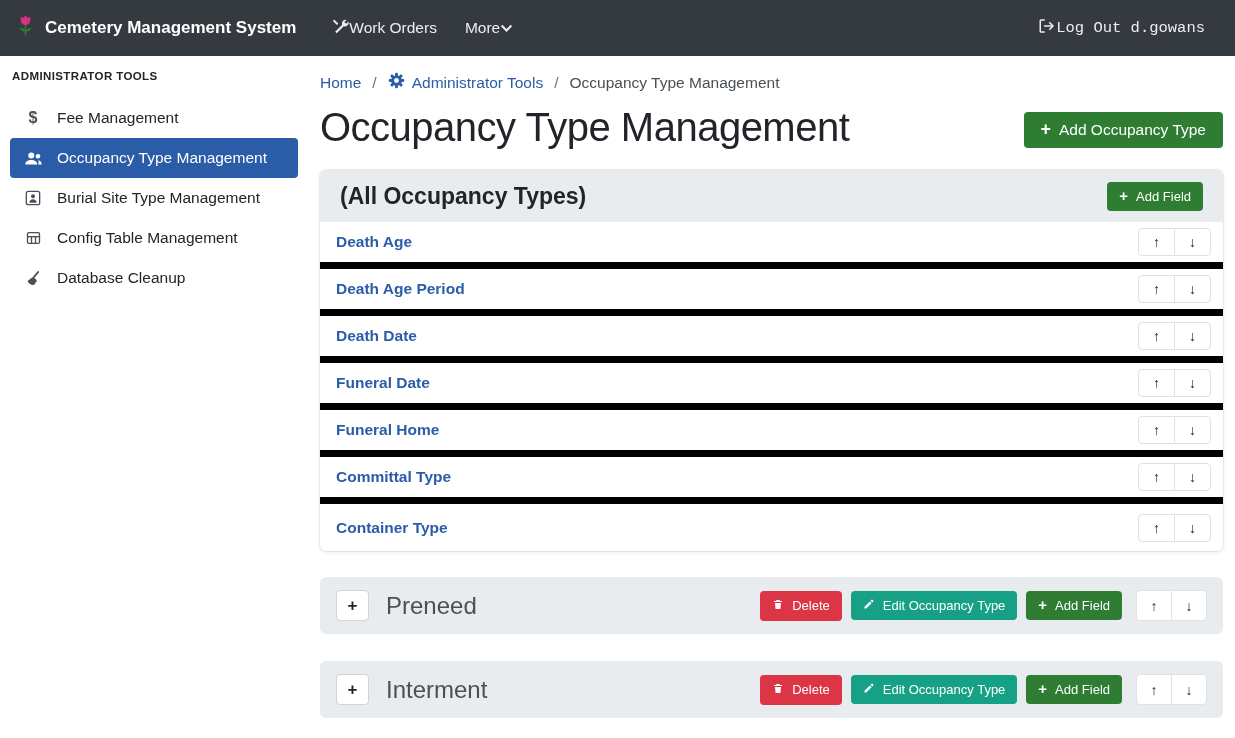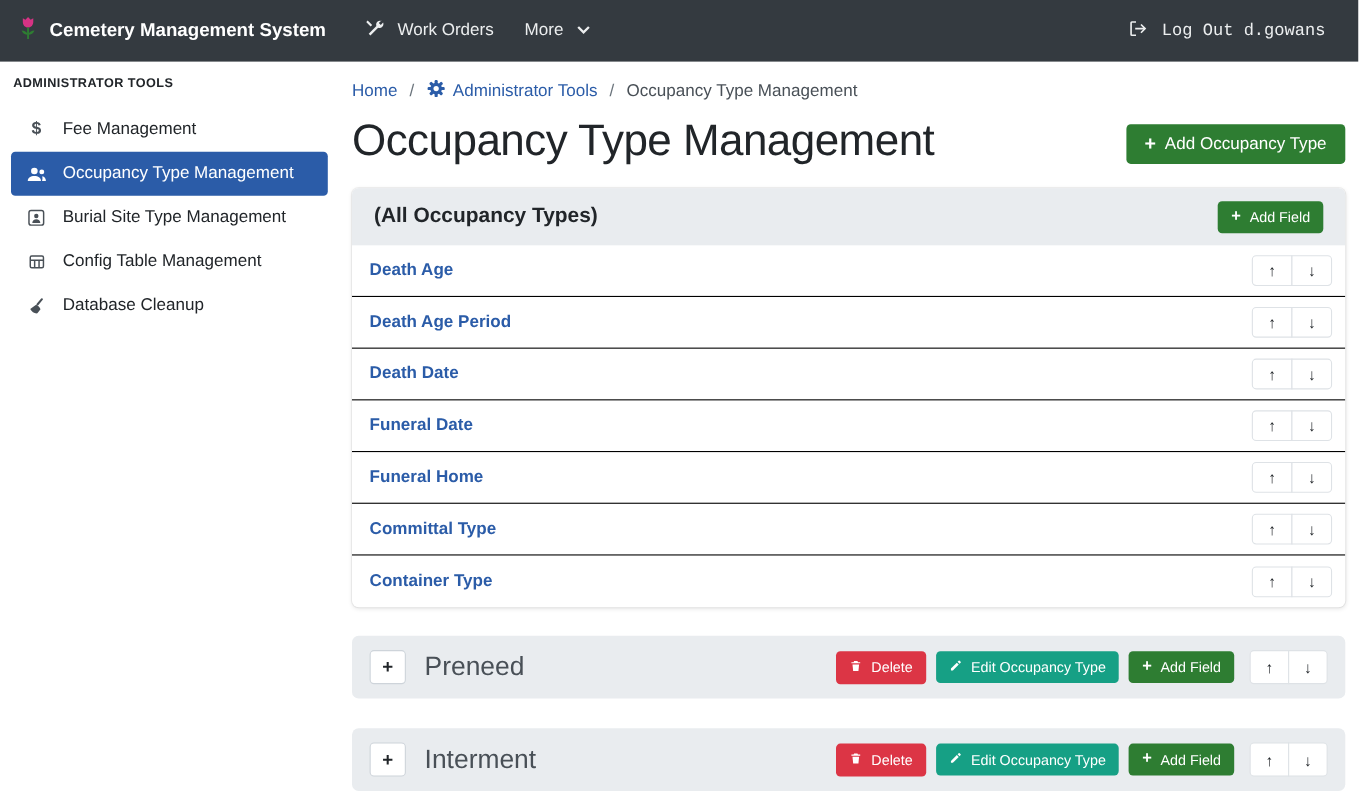--- a/index.html
+++ b/index.html
@@ -18,21 +18,21 @@
     display: flex;
     align-items: center;
     padding: 0 16px;
   }
   .brand {
     display: flex; align-items: center; gap: 10px;
     color: #fff; font-weight: 700; font-size: 17px; cursor: pointer;
   }
   .nav-links { display: flex; align-items: center; margin-left: 22px; }
   .nav-link {
-    display: flex; align-items: center; gap: 12px;
+    display: flex; align-items: center; gap: 0;
     color: #eceeef; font-size: 15.5px; padding: 9px 14px; cursor: pointer;
   }
   .nav-link svg { flex: 0 0 auto; }
   .logout { margin-left: auto; font-family: Liberation Mono, monospace; }
 
   
   .layout { display: flex; height: 682px; }
   .sidebar { width: 308px; flex-shrink: 0; padding-top: 4px; }
   .sidebar-heading {
     font-size: 11.5px; font-weight: 700; letter-spacing: .4px;
@@ -75,25 +75,25 @@
   .card {
     background: #fff; border-radius: 6px; overflow: hidden;
     box-shadow: 0 0 0 1px rgba(0,0,0,.05), 0 1px 4px rgba(0,0,0,.10);
     margin-bottom: 26px;
   }
   .card-header {
     background: var(--bar-bg, #e9ecef);
     display: flex; align-items: center; justify-content: space-between;
     padding: 11px 20px; height: 52px;
   }
-  .card-title { font-size: 19px; font-weight: 600; color: #212529; }
+  .card-title { font-size: 23px; font-weight: 600; color: #212529; }
   .field-row {
     display: flex; align-items: center; justify-content: space-between;
     height: 47px; padding: 0 12px 0 16px;
-    border-bottom: 1px solid #000000;
+    border-bottom: 7px solid #000000;
   }
   .field-row:last-child { border-bottom: none; }
   .field-link { color: var(--blue, #2b5ca8); font-weight: 700; font-size: 15.5px; cursor: pointer; }
 
   .arrow-group { display: inline-flex; }
   .arrow-btn {
     width: 37px; height: 28px;
     background: #fff; border: 1px solid #dee2e6; color: #212529;
     font-size: 14px; display: inline-flex; align-items: center; justify-content: center;
   }

